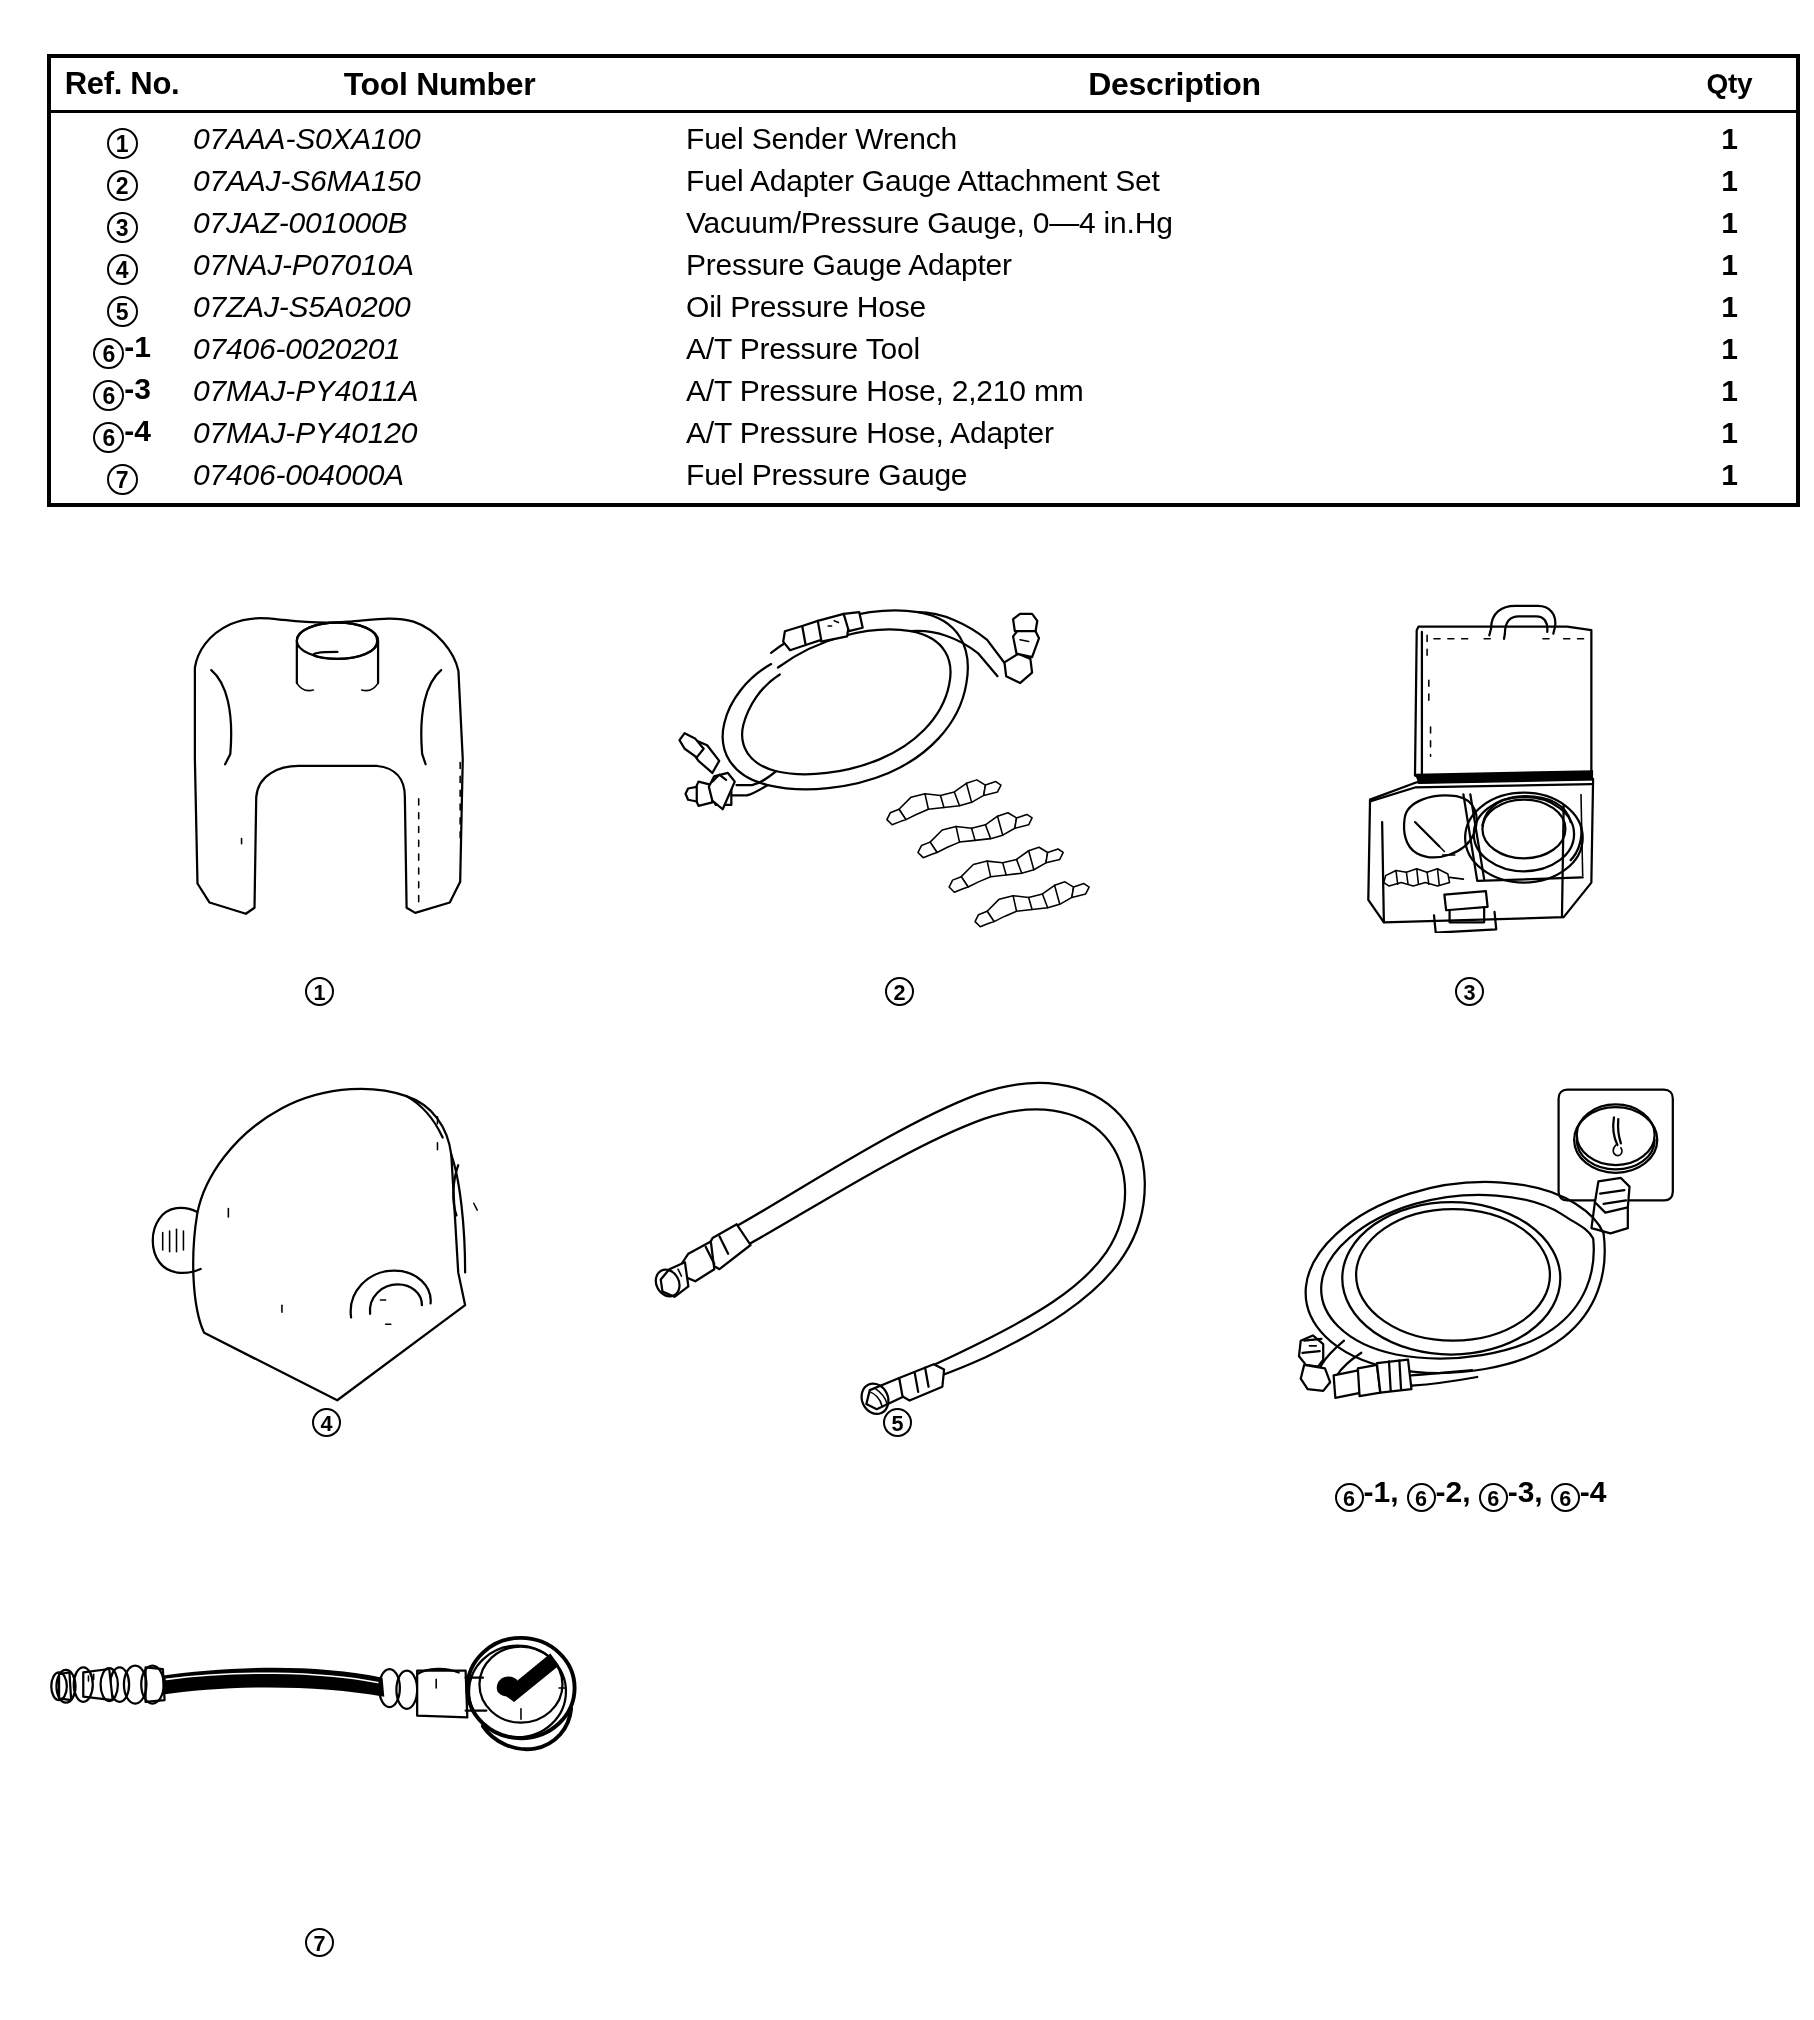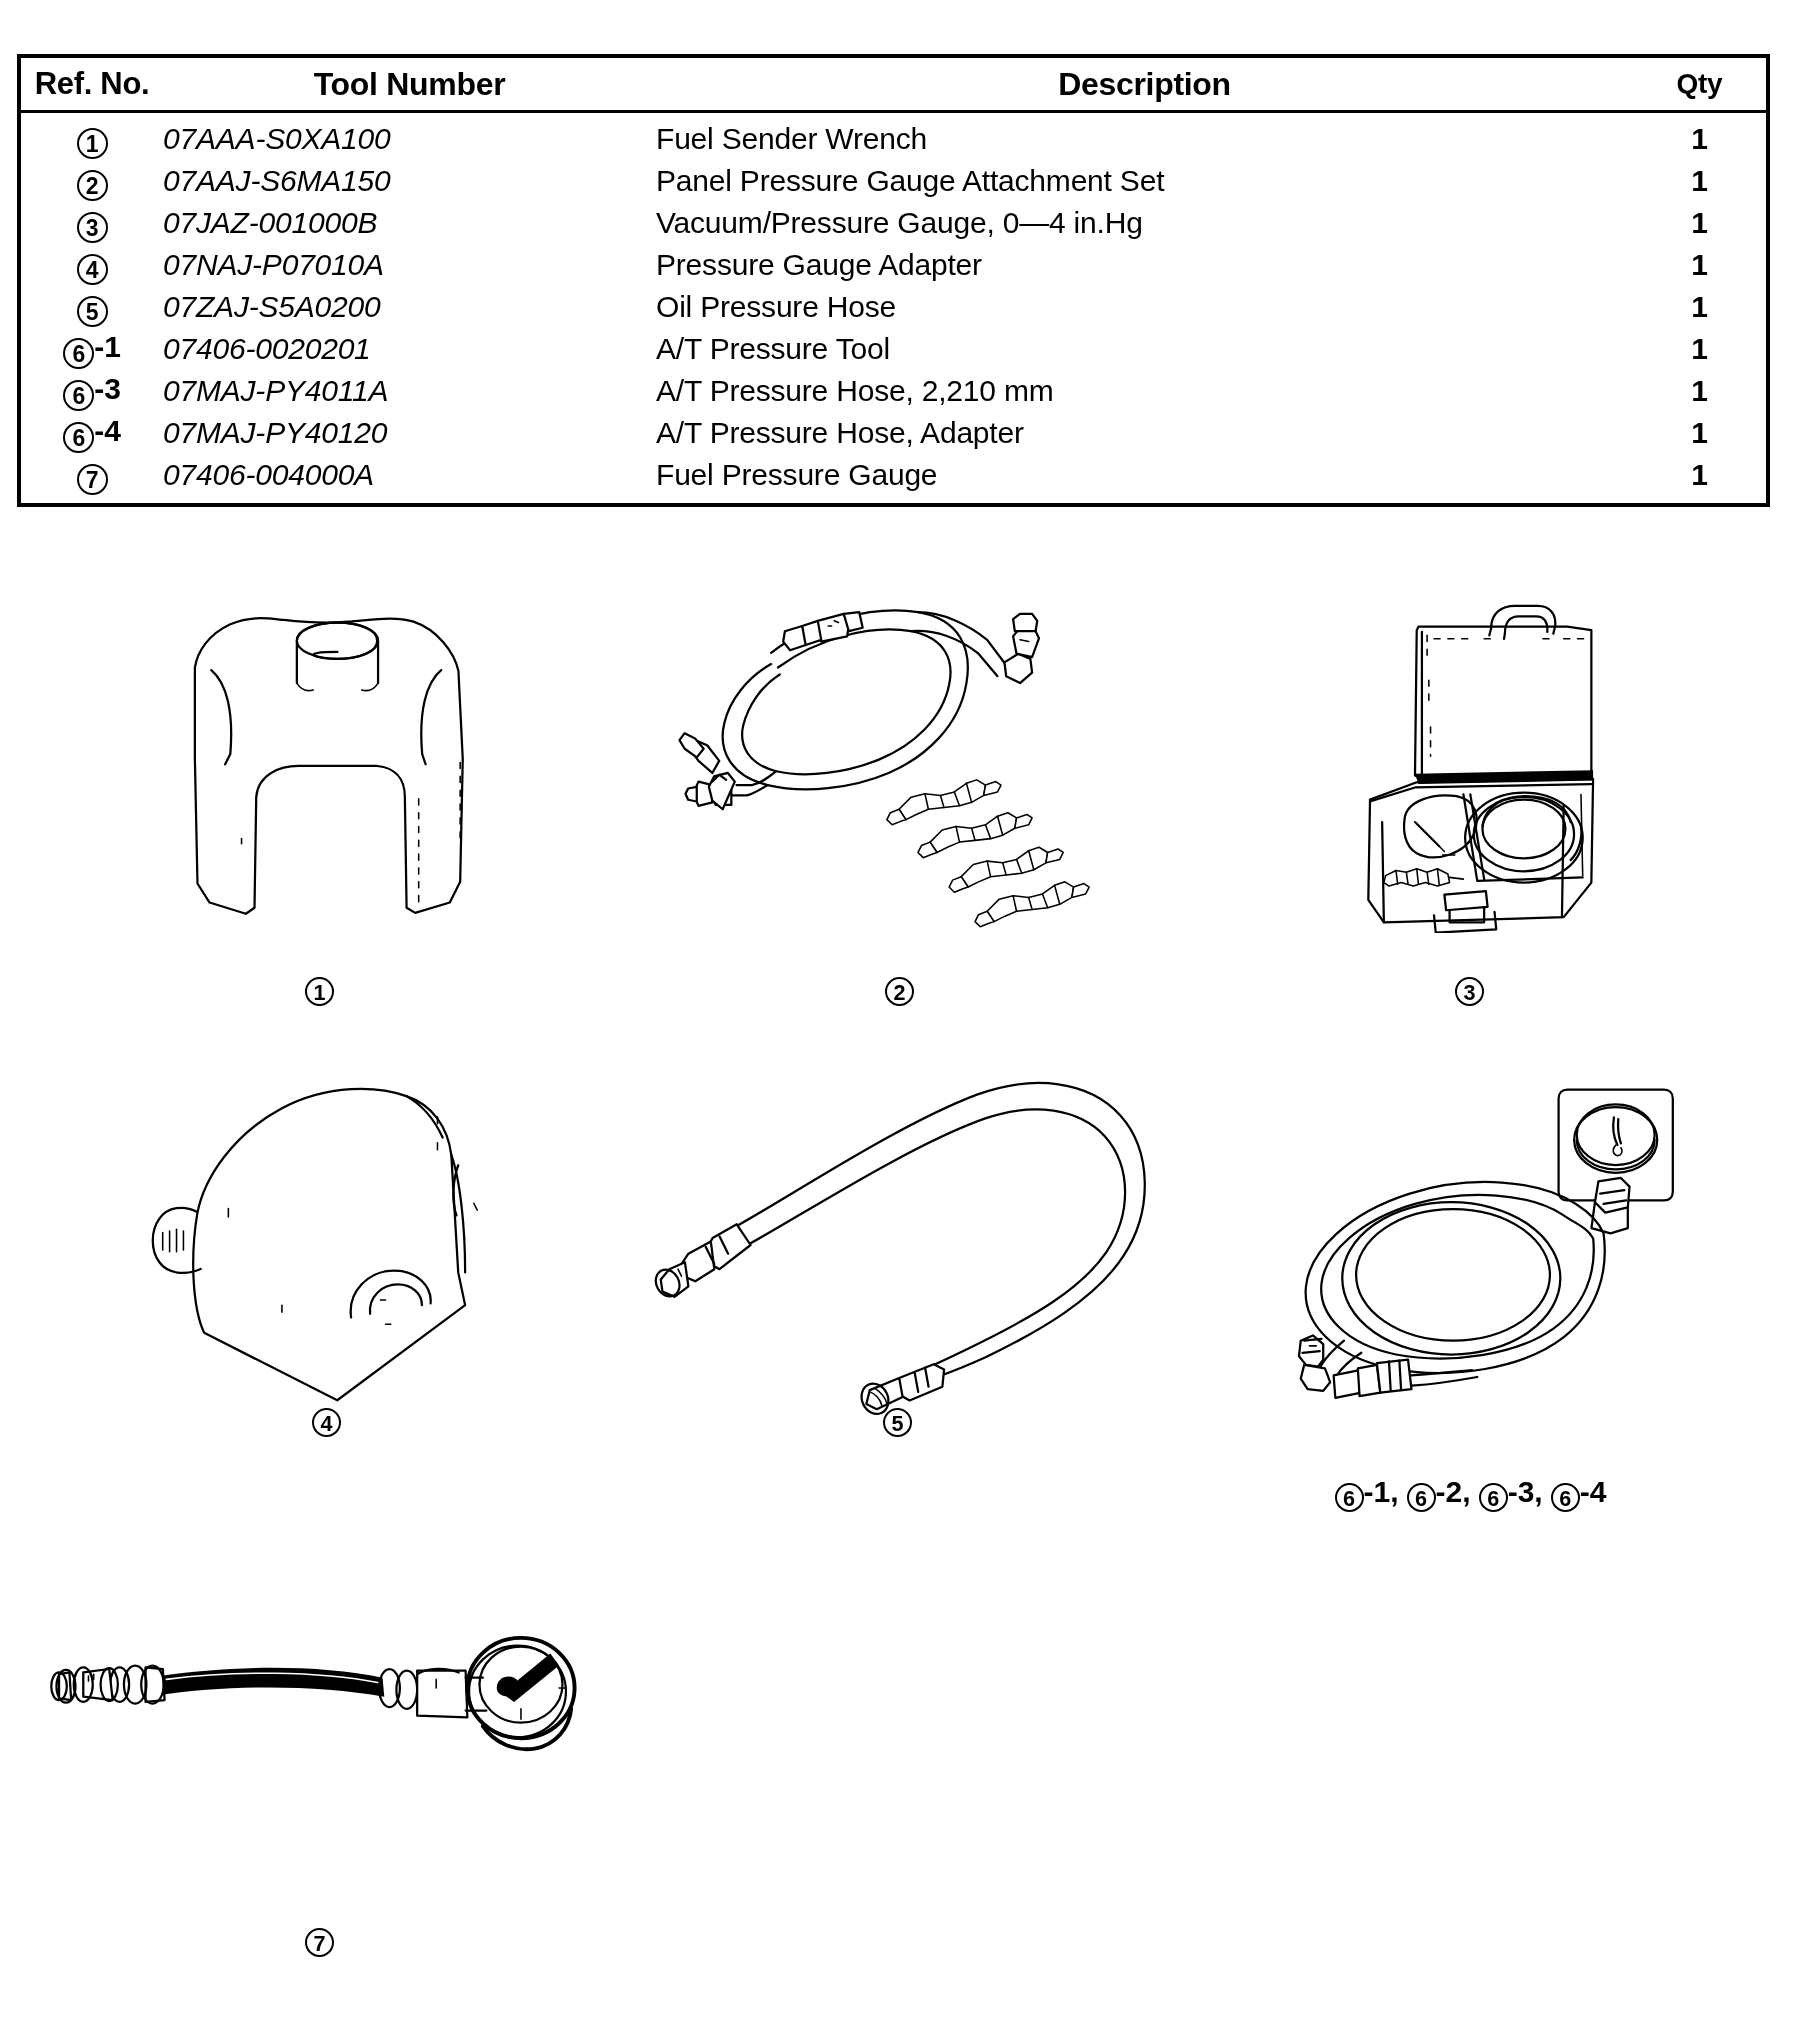--- a/index.html
+++ b/index.html
@@ -12,21 +12,21 @@
     height: 2021px;
     position: relative;
     font-family: "Liberation Sans", sans-serif;
     color: #000000;
     overflow: hidden;
   }
 
   
   #tool-table-wrap {
     position: absolute;
-    left: 17px;
+    left: 47px;
     top: 54px;
     width: 1748px;
   }
   table.tool-table {
     width: 100%;
     border-collapse: collapse;
     table-layout: fixed;
   }
   table.tool-table th,
   table.tool-table td {
@@ -176,21 +176,21 @@
     <tbody id="table-body">
         <tr>
           <td class="cell-ref v-rule"><span class="circnum">1</span></td>
           <td class="cell-tool v-rule">07AAA-S0XA100</td>
           <td class="cell-desc v-rule">Fuel Sender Wrench</td>
           <td class="cell-qty">1</td>
         </tr>
         <tr>
           <td class="cell-ref v-rule"><span class="circnum">2</span></td>
           <td class="cell-tool v-rule">07AAJ-S6MA150</td>
-          <td class="cell-desc v-rule">Panel Pressure Gauge Attachment Set</td>
+          <td class="cell-desc v-rule">Fuel Adapter Gauge Attachment Set</td>
           <td class="cell-qty">1</td>
         </tr>
         <tr>
           <td class="cell-ref v-rule"><span class="circnum">3</span></td>
           <td class="cell-tool v-rule">07JAZ-001000B</td>
           <td class="cell-desc v-rule">Vacuum/Pressure Gauge, 0—4 in.Hg</td>
           <td class="cell-qty">1</td>
         </tr>
         <tr>
           <td class="cell-ref v-rule"><span class="circnum">4</span></td>

